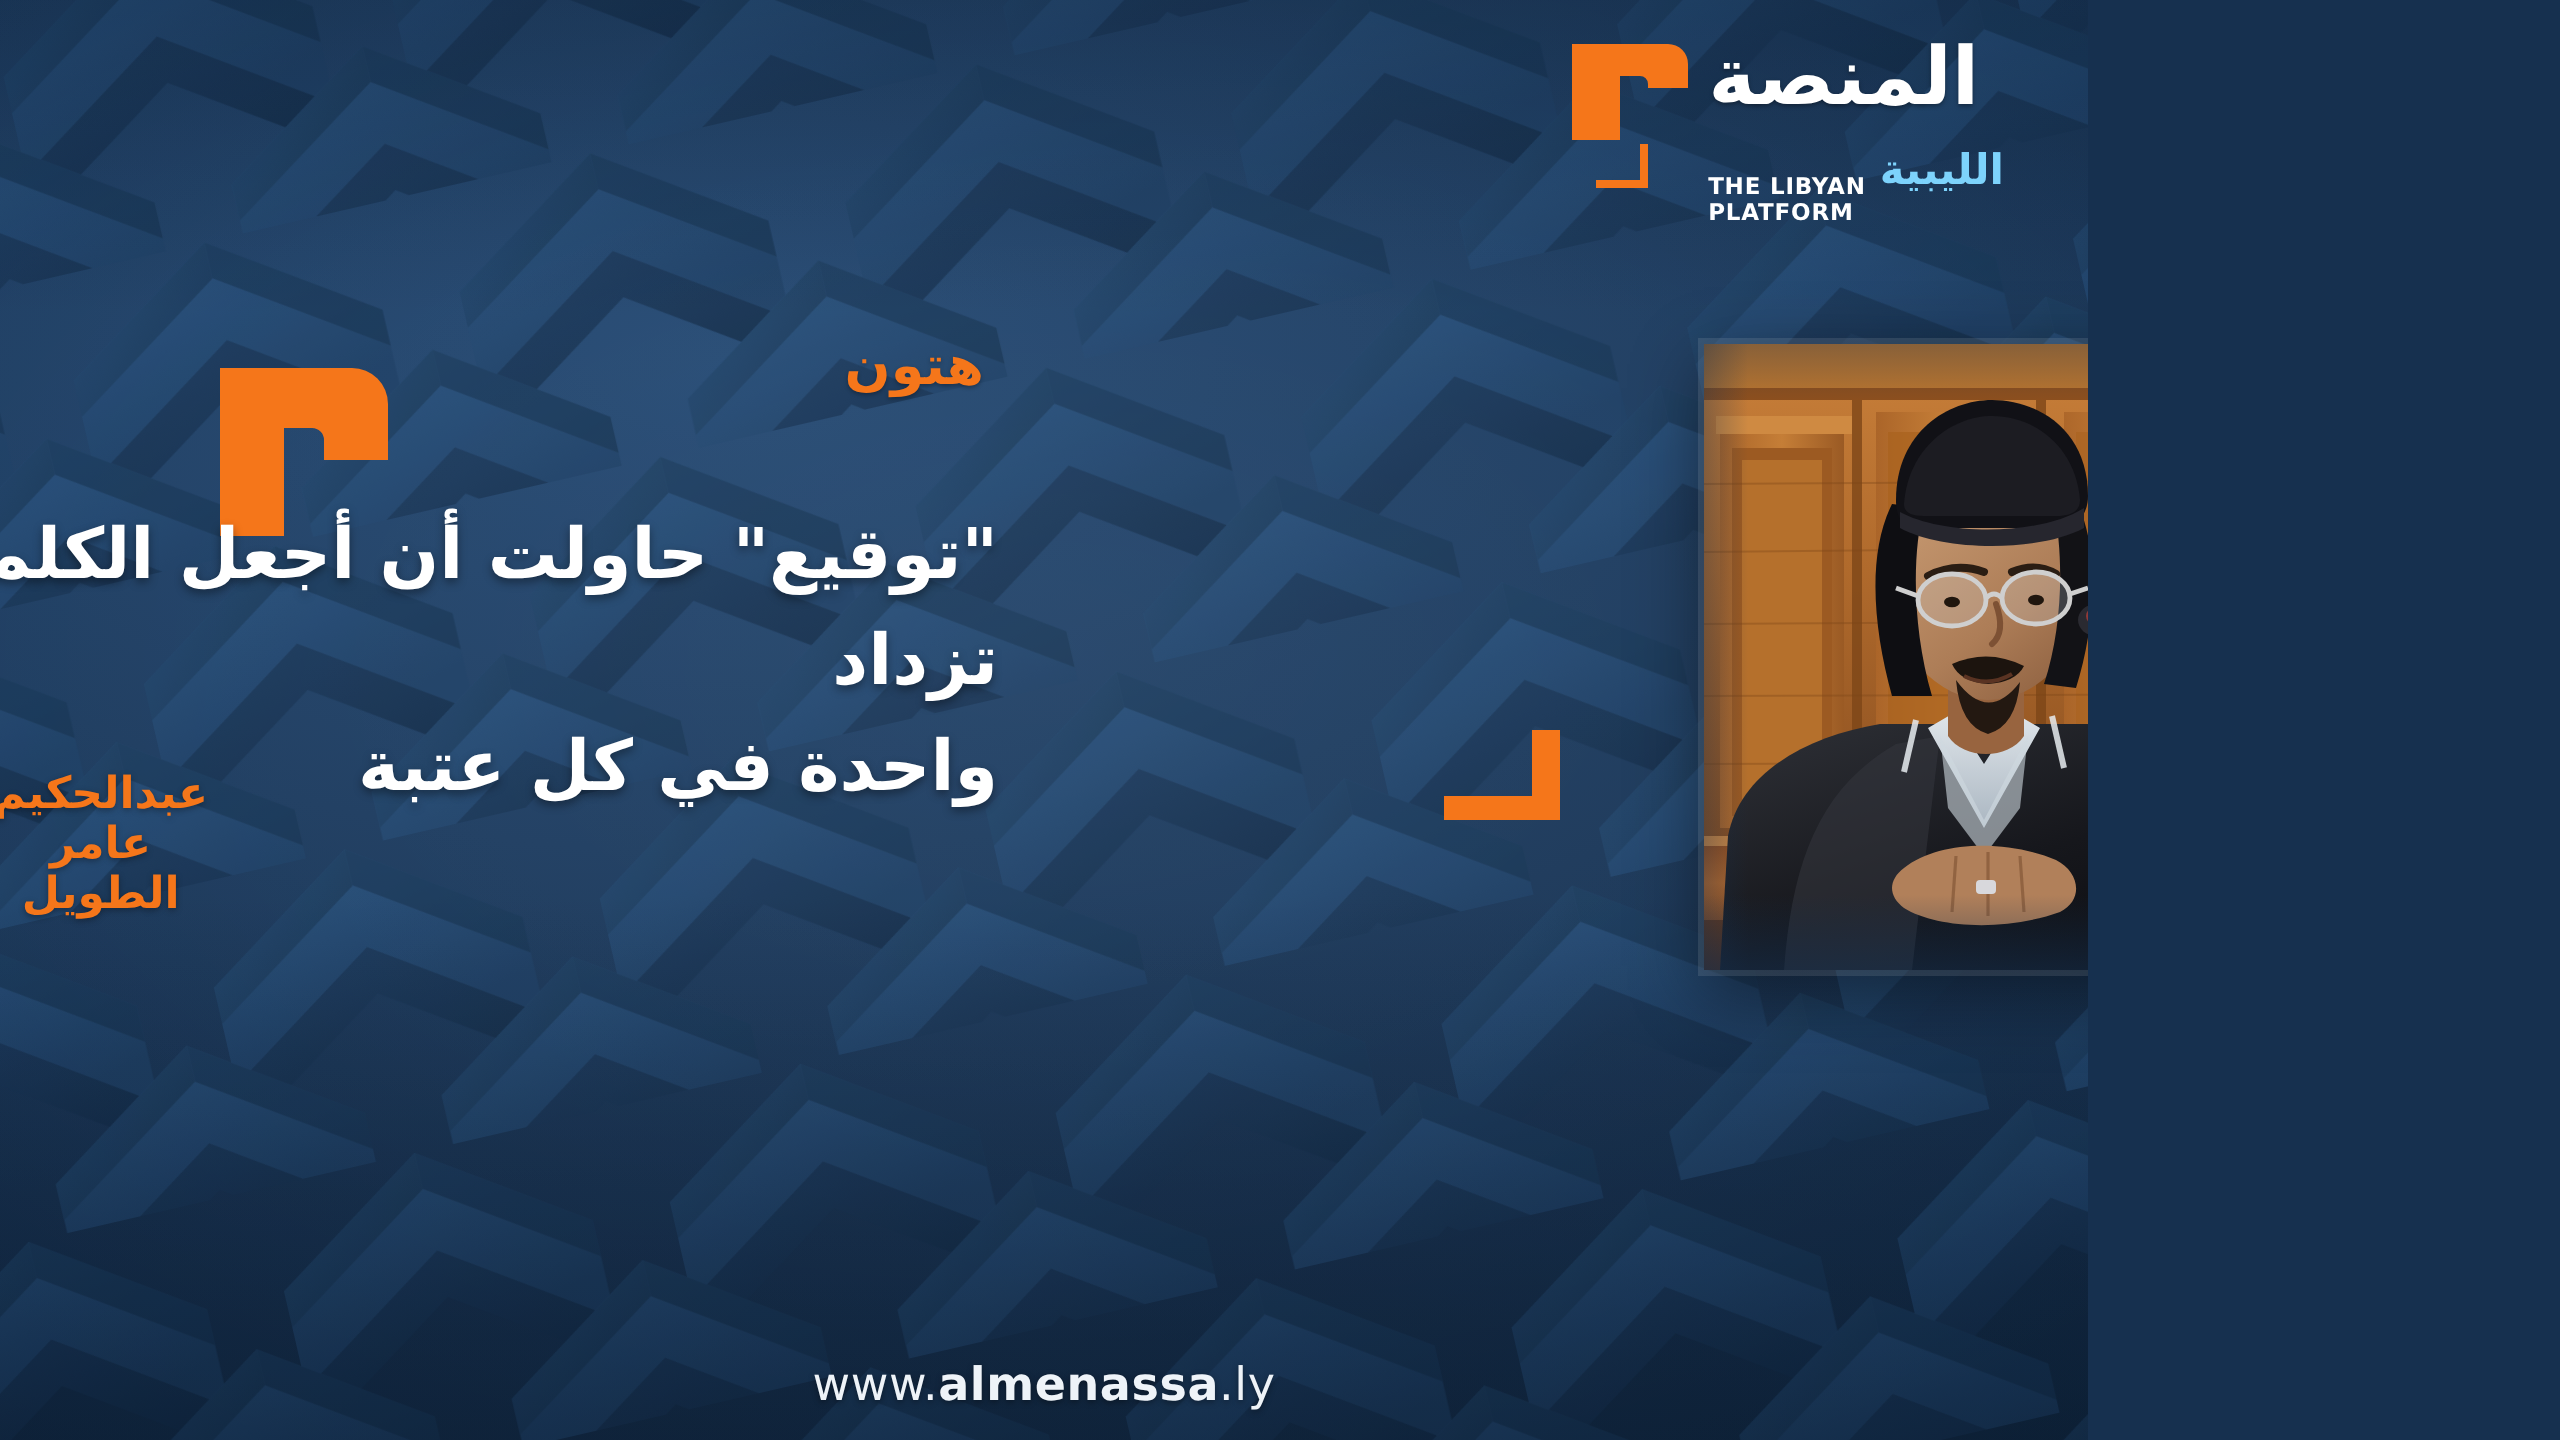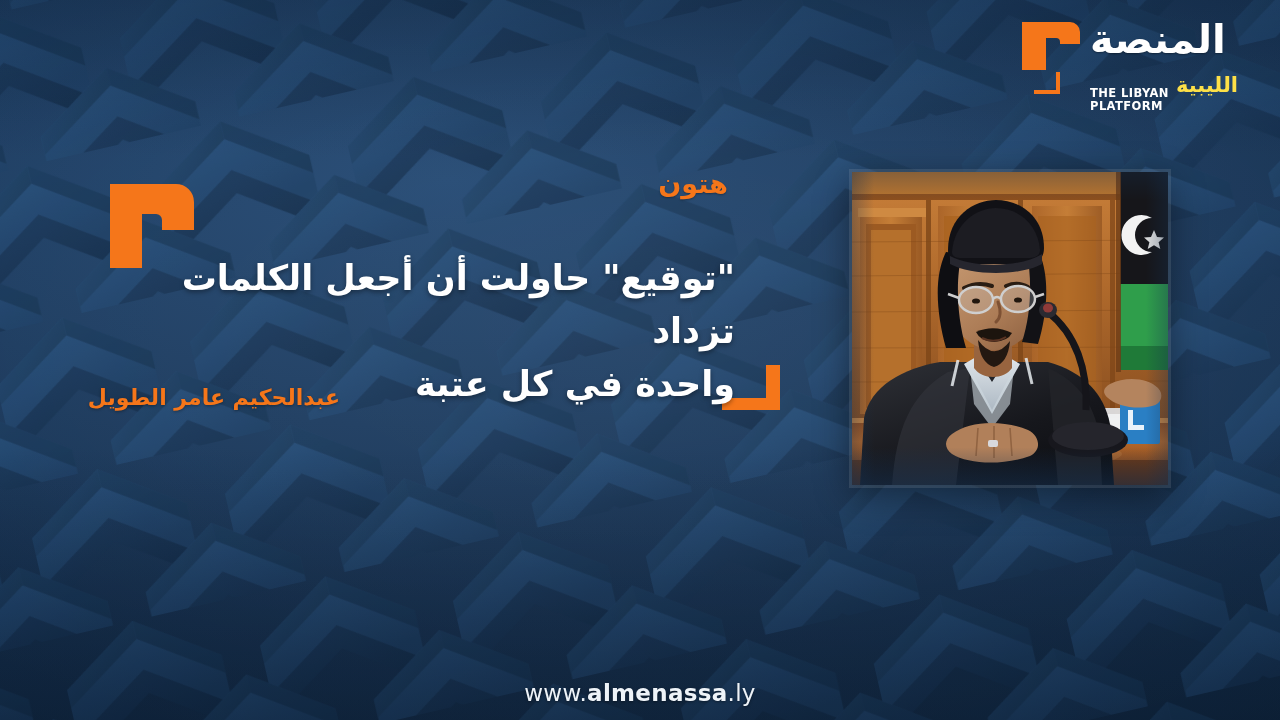--- a/index.html
+++ b/index.html
@@ -5,21 +5,21 @@
 <style>
   html,body{margin:0;padding:0;}
   body{
     width:1280px;height:720px;
     background:#16304f;
     font-family:"DejaVu Sans","Liberation Sans",sans-serif;
     overflow:hidden;
   }
   .card{
     position:relative;
-    width:1280px;height:720px;
+    width:1044px;height:720px;
     overflow:hidden;
     background:#16304f;
   }
 
   
   .bg-base{
     position:absolute;inset:0;
     background:
       radial-gradient(120% 90% at 35% 25%, #254a74 0%, #1d3c60 38%, #16304f 70%, #102740 100%);
   }
@@ -47,21 +47,21 @@
   }
   .logo-ar{
     font-size:40px;font-weight:700;color:#ffffff;
     line-height:.95;letter-spacing:-1px;
     text-shadow:0 1px 2px rgba(0,0,0,.35);
   }
   .logo-sub{
     display:flex;align-items:center;gap:7px;direction:rtl;margin-top:1px;
   }
   .logo-ar2{
-    font-size:21px;font-weight:700;color:#fde047;line-height:1;
+    font-size:21px;font-weight:700;color:#7dd3fc;line-height:1;
   }
   .logo-en{
     display:flex;flex-direction:column;
     font-size:11.5px;font-weight:700;color:#ffffff;
     line-height:1.12;letter-spacing:.4px;direction:ltr;text-align:left;margin-top:28px;
   }
   .logo-mark{position:relative;width:64px;height:78px;flex:0 0 auto;}
   .logo-mark .big{position:absolute;top:0;left:0;}
   .logo-mark .small{position:absolute;bottom:0;left:14px;}
 

